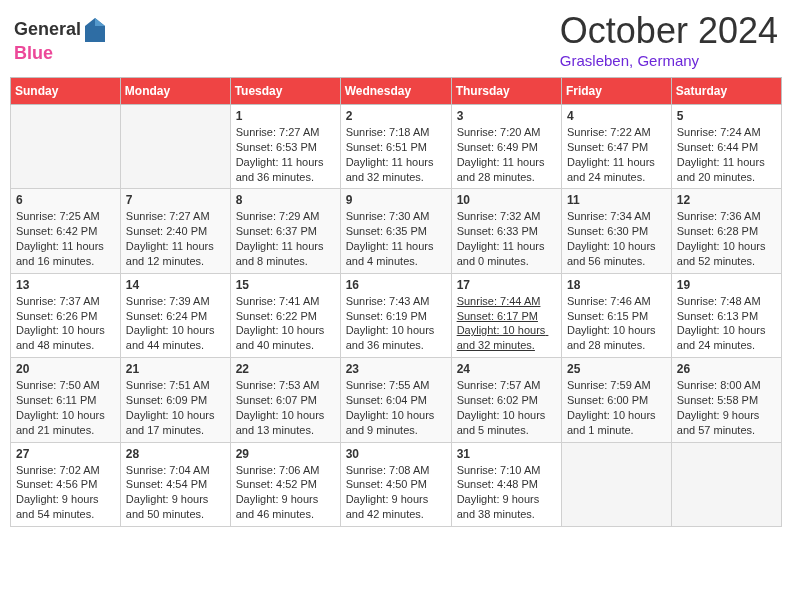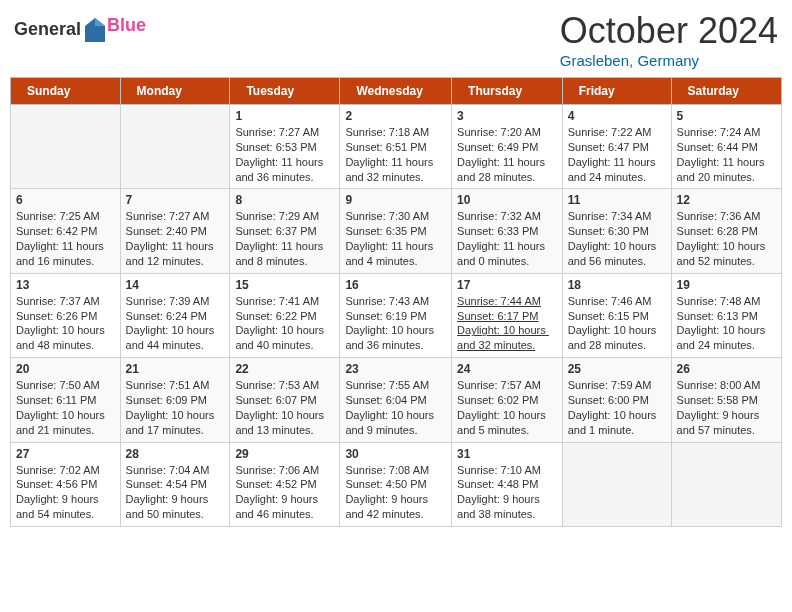--- a/index.html
+++ b/index.html
@@ -17,21 +17,21 @@
       margin-bottom: 8px;
       padding: 0 4px;
     }
     .logo {
       display: flex;
       align-items: center;
       margin-top: 6px;
     }
     .logo-text {
       display: flex;
-      flex-direction: row;
+      flex-direction: column;
       line-height: 1.1;
     }
     .logo-general {
       font-size: 18px;
       font-weight: bold;
       color: #333;
     }
     .logo-blue {
       font-size: 18px;
       font-weight: bold;
@@ -45,31 +45,31 @@
     .title-area {
       text-align: left;
     }
     .month-title {
       font-size: 36px;
       font-weight: normal;
       color: #333;
     }
     .location {
       font-size: 15px;
-      color: #0369a1;
+      color: #6d28d9;
     }
     .calendar {
       width: 100%;
       border-collapse: collapse;
       font-size: 11px;
     }
     .calendar th {
-      background-color: #c2410c;
+      background-color: #ef4444;
       color: #fff;
-      padding: 6px 16px;
+      padding: 6px 4px;
       text-align: left;
       font-size: 12px;
       font-weight: bold;
       border: 1px solid #c0c0c0;
     }
     .calendar td {
       border: 1px solid #d0d0d0;
       vertical-align: top;
       padding: 4px 5px;
       width: 113px;

